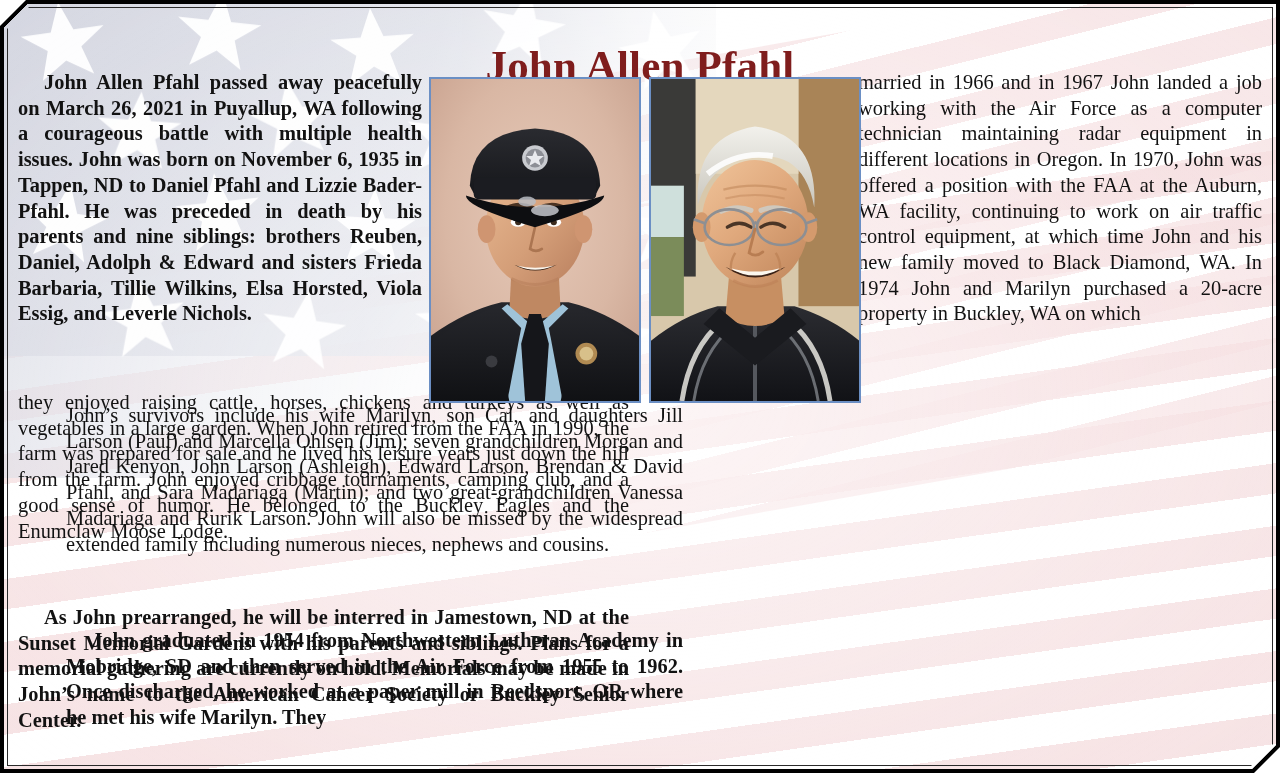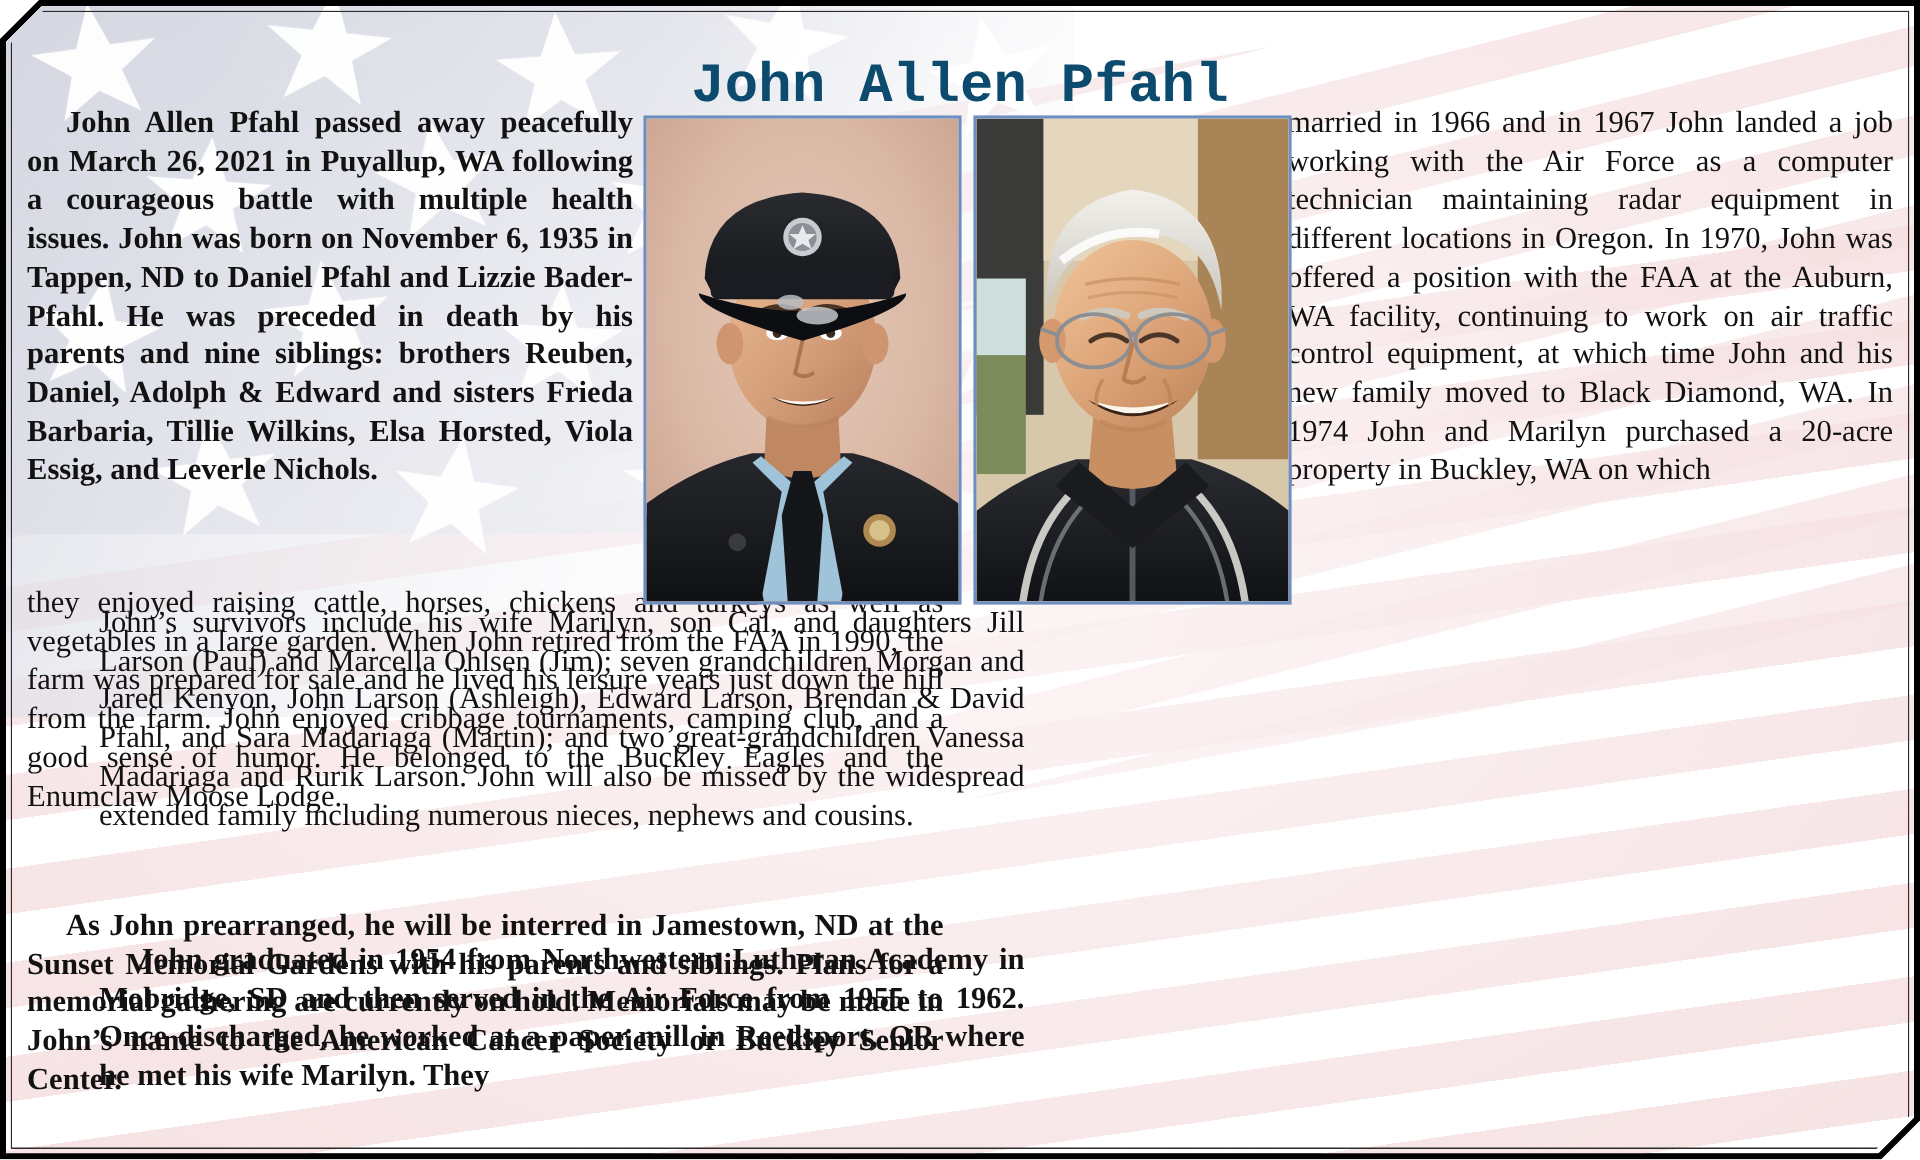--- a/index.html
+++ b/index.html
@@ -121,24 +121,24 @@
   
   .title-wrap {
     position: absolute;
     left: 0; right: 0;
     top: 10px;
     text-align: center;
     z-index: 10;
   }
   .obit-title {
     display: inline-block;
-    font-family: Liberation Mono, monospace;
-    font-size: 37px;
+    font-family: Liberation Serif, serif;
+    font-size: 43px;
     font-weight: bold;
-    color: #0c4a6e;
+    color: #7f1d1d;
     letter-spacing: 0.2px;
     line-height: 1.05;
   }
 
   
   .content {
     position: absolute;
     left: 14px;
     right: 14px;
     top: 66px;

